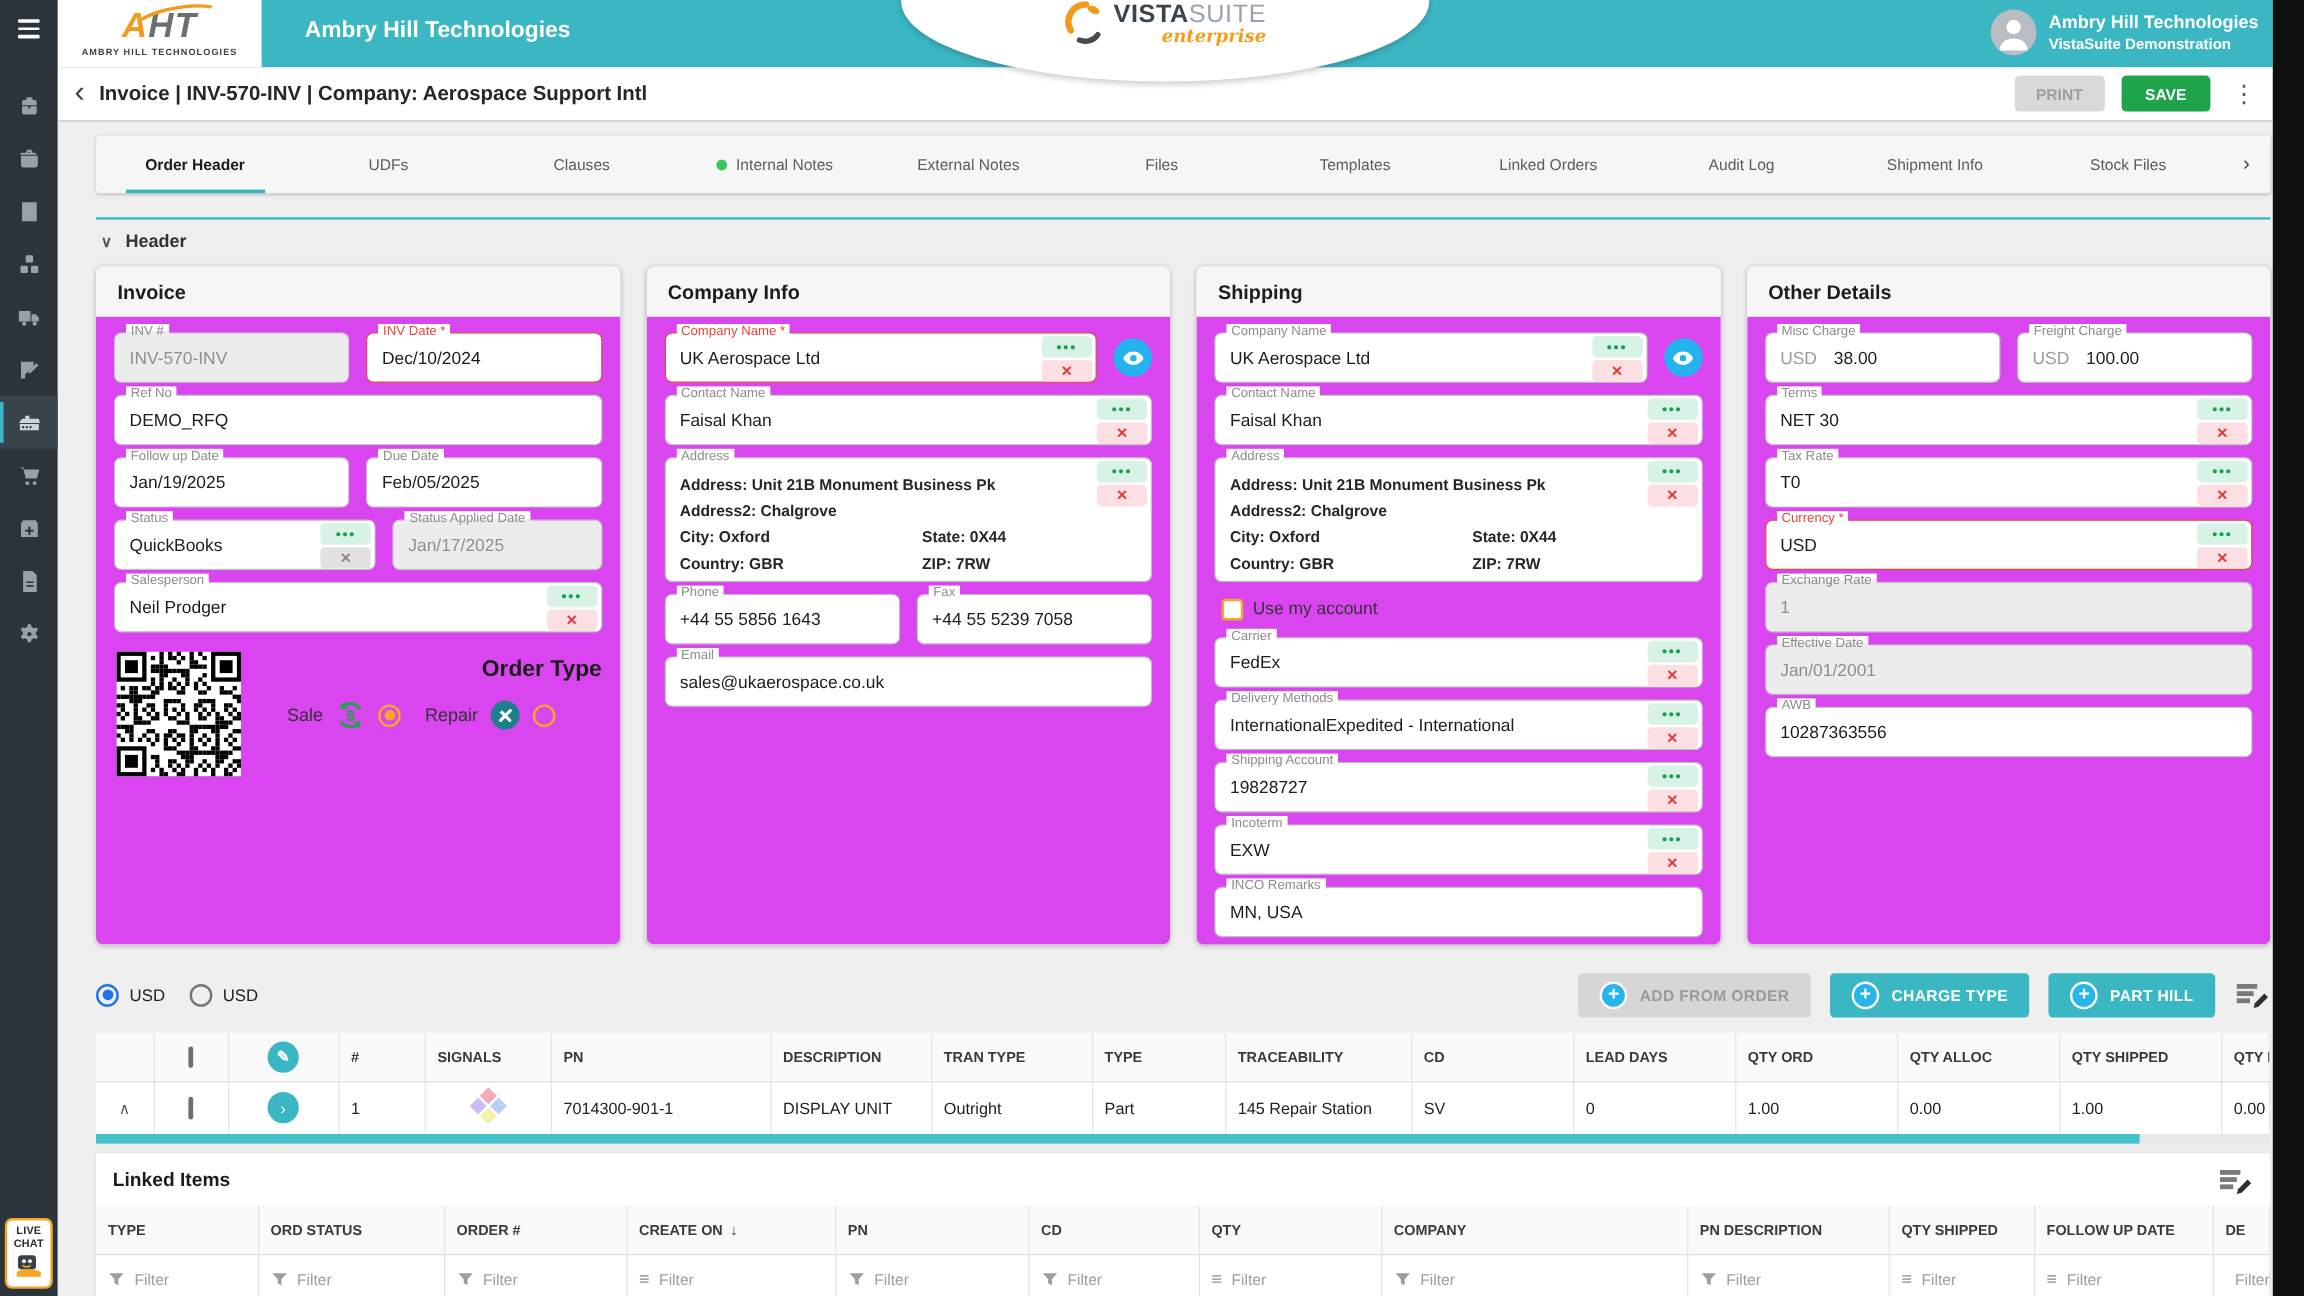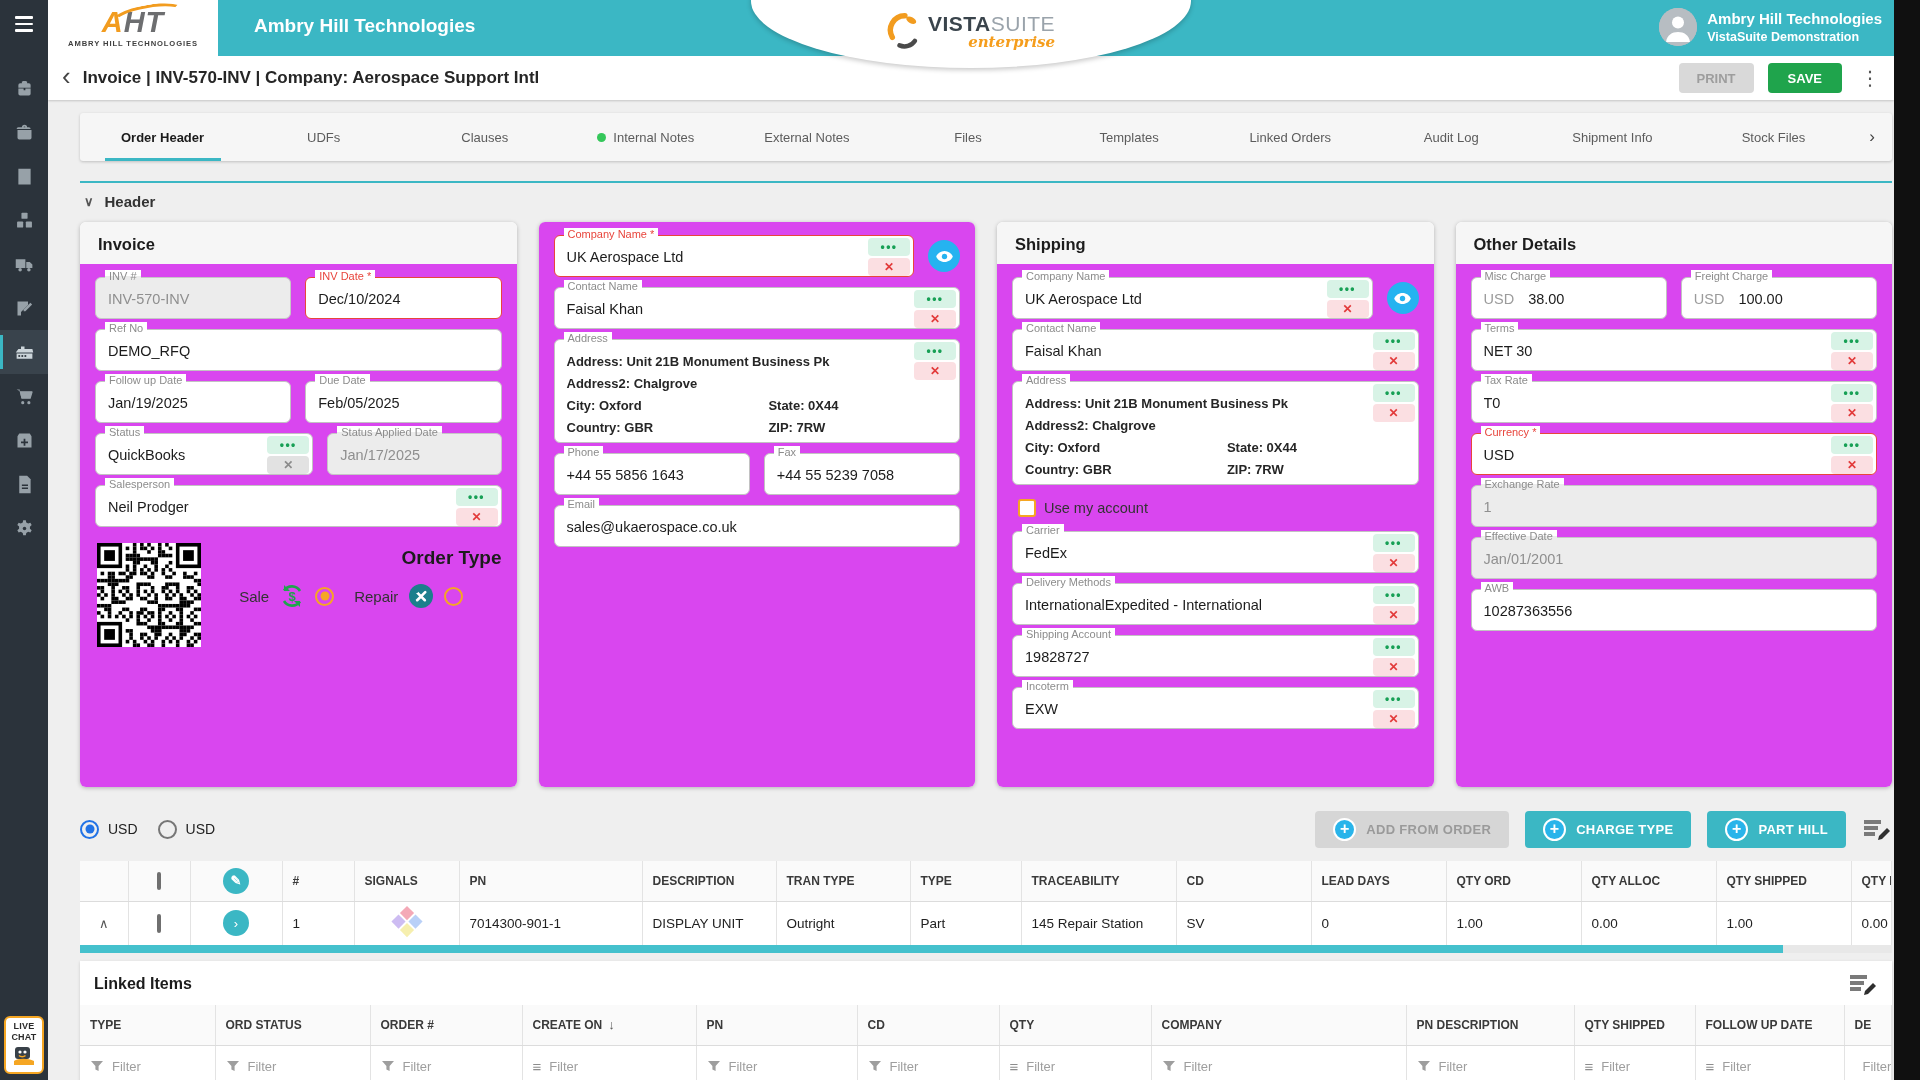--- a/index.html
+++ b/index.html
@@ -26,21 +26,21 @@
 
   
   .topbar { position:absolute; left:48px; top:0; right:26px; height:56px; background:#3bb7c4; z-index:30; }
   .logo-box { position:absolute; left:0; top:0; width:170px; height:56px; background:#fff; display:flex; flex-direction:column; align-items:center; justify-content:center; cursor:pointer; }
   .logo-aht { font-size:29px; font-weight:900; font-style:italic; letter-spacing:1px; line-height:1; position:relative; }
   .logo-aht .la { color:#f29c1f; } .logo-aht .lht { color:#6d6e70; }
   .logo-aht .swoosh { position:absolute; left:8px; top:-3px; width:76px; height:24px; border:4px solid transparent; border-top:3.5px solid #f29c1f; border-radius:50%; transform:rotate(-10deg); pointer-events:none; }
   .logo-sub { font-size:7.6px; font-weight:700; letter-spacing:.9px; color:#3f3f3f; margin-top:2px; }
   .topbar-title { position:absolute; left:206px; top:15px; color:#fff; font-size:19px; font-weight:700; }
   .curve { position:absolute; top:-66px; left:50%; transform:translateX(-50%); width:440px; height:134px; background:#fff; border-radius:50%; box-shadow:0 2px 5px rgba(0,0,0,.22); }
-  .brand { position:absolute; top:13px; left:50%; transform:translateX(-50%); display:flex; align-items:flex-start; gap:5px; }
+  .brand { position:absolute; top:1px; left:50%; transform:translateX(-50%); display:flex; align-items:flex-start; gap:5px; }
   .brand svg { width:36px; height:36px; }
   .brand-txt { line-height:1; }
   .brand-txt .vista { font-size:21px; font-weight:800; color:#3a444c; letter-spacing:.5px; }
   .brand-txt .suite { font-size:21px; font-weight:300; color:#9aa3ab; letter-spacing:.5px; }
   .brand-txt .edition { text-align:right; color:#f59d1c; font-family:"DejaVu Serif", serif; font-style:italic; font-weight:700; font-size:15px; margin-top:1px; }
   .userbox { position:absolute; right:12px; top:8px; display:flex; align-items:center; gap:10px; color:#fff; }
   .avatar { width:38px; height:38px; border-radius:50%; background:#b7bdc2; overflow:hidden; }
   .u1 { font-size:15px; font-weight:700; } .u2 { font-size:12.5px; font-weight:700; margin-top:3px; }
 
   
@@ -716,20 +716,21 @@
                       <circle cx="8.2" cy="8.2" r="2.1" fill="#1c7f8c"></circle>
                     </svg>
                     <span class="radio"></span>
                   </div>
                 </div>
               </div>
             </div>
           </section>
 
           <section class="panel">
+            <div class="panel-h">Company Info</div>
             <div class="panel-b">
               <div class="frow">
                 <div class="field required has-btns">
                   <span class="flabel">Company Name *</span>
                   <div class="fvalue">UK Aerospace Ltd</div>
                   <div class="fbtns">
                     <button class="fb dots">•••</button>
                     <button class="fb clear">✕</button>
                   </div>
                 </div>
@@ -867,20 +868,26 @@
                 </div>
               </div>
               <div class="frow">
                 <div class="field has-btns">
                   <span class="flabel">Incoterm</span>
                   <div class="fvalue">EXW</div>
                   <div class="fbtns">
                     <button class="fb dots">•••</button>
                     <button class="fb clear">✕</button>
                   </div>
+                </div>
+              </div>
+              <div class="frow">
+                <div class="field">
+                  <span class="flabel">INCO Remarks</span>
+                  <div class="fvalue">MN, USA</div>
                 </div>
               </div>
             </div>
           </section>
 
           <section class="panel">
             <div class="panel-h">Other Details</div>
             <div class="panel-b">
               <div class="frow">
                 <div class="field">

